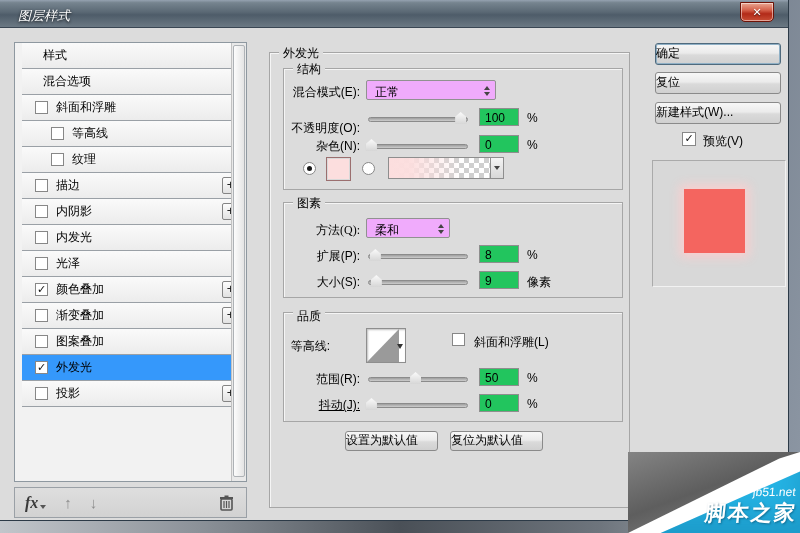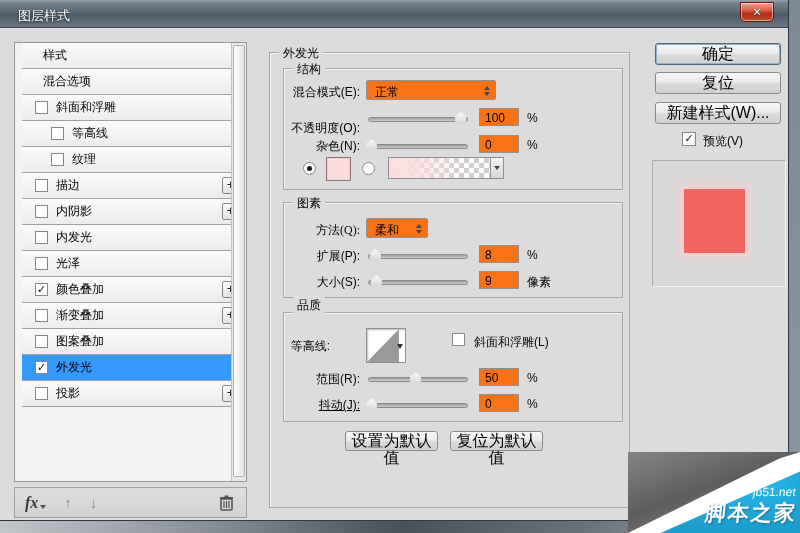--- a/index.html
+++ b/index.html
@@ -10,21 +10,21 @@
 
   
   .bg-bottom { left:0; top:521px; width:800px; height:12px;
     background:linear-gradient(90deg,#c2c6cb 0%,#8b9198 25%,#4a5057 50%,#6e757d 75%,#b3b9c0 100%); }
 
   
   .dialog { left:0; top:0; width:789px; height:521px; background:#dcdcdc;
     border-right:1px solid #2c3a47; border-bottom:1px solid #2c3a47; }
   .titlebar { left:0; top:0; width:100%; height:28px;
     background:linear-gradient(#95a2b1 0%,#76848f 10%,#5a6874 45%,#4e5c69 55%,#6b7883 100%);
-    border-bottom:1px solid #3a4653; }
+    border-bottom:1px solid #3a4653;font-style:italic; }
   .title { left:18px; top:7px; color:#fff; font-size:13px; text-shadow:0 1px 3px rgba(0,0,0,.9); }
   .close-btn { right:14px; top:2px; width:34px; height:20px; cursor:default;
     background:linear-gradient(#eaa793 0%,#d4604a 40%,#b22a18 60%,#c94f36 100%);
     border:1px solid #6e1206; border-radius:0 0 5px 5px;
     box-shadow:inset 0 0 0 1px rgba(255,255,255,.5); color:#fff; text-align:center;
     line-height:18px; font-size:11px; font-weight:bold; text-shadow:0 1px 1px rgba(0,0,0,.6); }
 
   
   .side-list { left:14px; top:42px; width:233px; height:440px; background:#f2f2f2;
     border:1px solid #8e98a0; }
@@ -57,38 +57,38 @@
   
   .group { border:1px solid #a6a6a6; box-shadow:1px 1px 0 rgba(255,255,255,.7) inset; }
   .g-outer { left:269px; top:52px; width:361px; height:456px; }
   .g-struct { left:283px; top:68px; width:340px; height:122px; }
   .g-elem  { left:283px; top:202px; width:340px; height:96px; }
   .g-qual  { left:283px; top:312px; width:340px; height:110px; }
   .g-label { background:#dcdcdc; padding:0 4px; font-size:12px; }
   .gl-outer { left:279px; top:45px; }
   .gl-struct { left:293px; top:61px; }
   .gl-elem { left:293px; top:195px; }
-  .gl-qual { left:293px; top:297px;text-align:right; }
+  .gl-qual { left:293px; top:308px;text-align:right; }
 
   
   .flabel { width:110px; text-align:right; font-size:12px; }
-  .dd { background:#f97316; border:1px solid #919191; border-radius:2px; height:20px;
+  .dd { background:#f0abfc; border:1px solid #919191; border-radius:2px; height:20px;
     font-size:12px; padding:3px 18px 0 8px; }
   .spin { position:absolute; right:5px; top:5px; }
   .tri-u { width:0; height:0; border-left:3.5px solid transparent; border-right:3.5px solid transparent;
     border-bottom:4px solid #444; margin-bottom:2px; }
   .tri-d { width:0; height:0; border-left:3.5px solid transparent; border-right:3.5px solid transparent;
     border-top:4px solid #444; }
   .track { height:5px; width:100px; background:linear-gradient(#9e9e9e,#cdcdcd);
     border:1px solid #8b8b8b; border-radius:3px; }
   .thumb { position:absolute; top:-6px; width:11px; height:12px; margin-left:-5px;
     background:linear-gradient(#fbfbfb,#d6d6d6);
     clip-path:polygon(50% 0,100% 40%,100% 100%,0 100%,0 40%);
     filter:drop-shadow(0 0 1px #666); }
-  .inp { width:40px; height:18px; background:#f97316; border:1px solid #8e8e8e; font-size:12px;
+  .inp { width:40px; height:18px; background:#22c55e; border:1px solid #8e8e8e; font-size:12px;
     padding:2px 0 0 5px; }
   .unit { font-size:12px; }
   .radio { width:13px; height:13px; border:1px solid #878787; border-radius:50%; background:#fff; }
   .radio.on::after { content:""; position:absolute; left:3px; top:3px; width:5px; height:5px;
     border-radius:50%; background:#1a1a1a; }
   .swatch { width:25px; height:24px; border:1px solid #9b6f6f; box-shadow:0 0 0 1px #d9d9d9 inset; }
   .gradbar { width:103px; height:22px; border:1px solid #8e8e8e;
     background:
       linear-gradient(to right, rgba(252,222,222,1) 0%, rgba(252,222,222,.95) 22%, rgba(252,222,222,0) 72%),
       linear-gradient(45deg,#cfcfcf 25%,transparent 25%,transparent 75%,#cfcfcf 75%),
@@ -96,21 +96,21 @@
     background-size:auto,10px 10px,10px 10px; background-position:0 0,0 0,5px 5px; }
   .gradbtn { width:14px; height:22px; background:linear-gradient(#f4f4f4,#d8d8d8);
     border:1px solid #8e8e8e; display:flex; align-items:center; justify-content:center; }
   .contour-th { width:40px; height:35px; background:#fff; border:1px solid #8e8e8e;
     box-shadow:inset 1px 1px 2px rgba(0,0,0,.25); }
   .ct-arrow { position:absolute; right:2px; top:15px; width:0; height:0;
     border-left:3.5px solid transparent; border-right:3.5px solid transparent; border-top:5px solid #333; }
 
   
   .btn { background:linear-gradient(#f7f7f7 0%,#ebebeb 45%,#dadada 55%,#d0d0d0 100%);
-    border:1px solid #8a8a8a; border-radius:3px; font-size:16px; text-align:center; line-height:19px; }
+    border:1px solid #8a8a8a; border-radius:3px; font-size:12px; text-align:left; line-height:19px; }
   .btn-ok { left:655px; top:43px; width:126px; height:22px; border-color:#4f6a7d;
     box-shadow:0 0 0 1px #8fb0c6 inset; }
   .btn-reset { left:655px; top:72px; width:126px; height:22px; }
   .btn-newstyle { left:655px; top:102px; width:126px; height:22px; }
   .btn-sm { height:20px; line-height:17px; }
   .btn-setdef { left:345px; top:431px; width:93px; }
   .btn-resetdef { left:450px; top:431px; width:93px; }
 
   .preview-box { left:652px; top:160px; width:134px; height:127px; background:#d8d8d8;
     border:1px solid #f2f2f2; border-top-color:#aaa; border-left-color:#aaa; }
@@ -265,21 +265,21 @@
 
   <div class="abs radio on" style="left:303px;top:162px;"></div>
   <div class="abs swatch" style="left: 326px; top: 157px; background-color: rgb(252, 222, 222);"></div>
   <div class="abs radio" style="left:362px;top:162px;"></div>
   <div class="abs gradbar" style="left:388px;top:157px;"></div>
   <div class="abs gradbtn" style="left:490px;top:157px;">
     <span class="tri-d"></span>
   </div>
 
   <span class="abs flabel" style="left:250px;top:222px;font-family:Liberation Serif, serif;">方法(Q):</span>
-  <div class="abs dd" style="left:366px;top:218px;width:62px;">
+  <div class="abs dd" style="left:366px;top:218px;width:84px;">
     <span>柔和</span>
     <span class="spin">
         <span class="tri-u" style="display:block"></span>
         <span class="tri-d" style="display:block"></span>
       </span>
   </div>
 
   <span class="abs flabel" style="left:250px;top:248px;">扩展(P):</span>
   <div class="abs track" style="left:368px;top:254px;">
     <div class="thumb" style="left: 6%;"></div>

